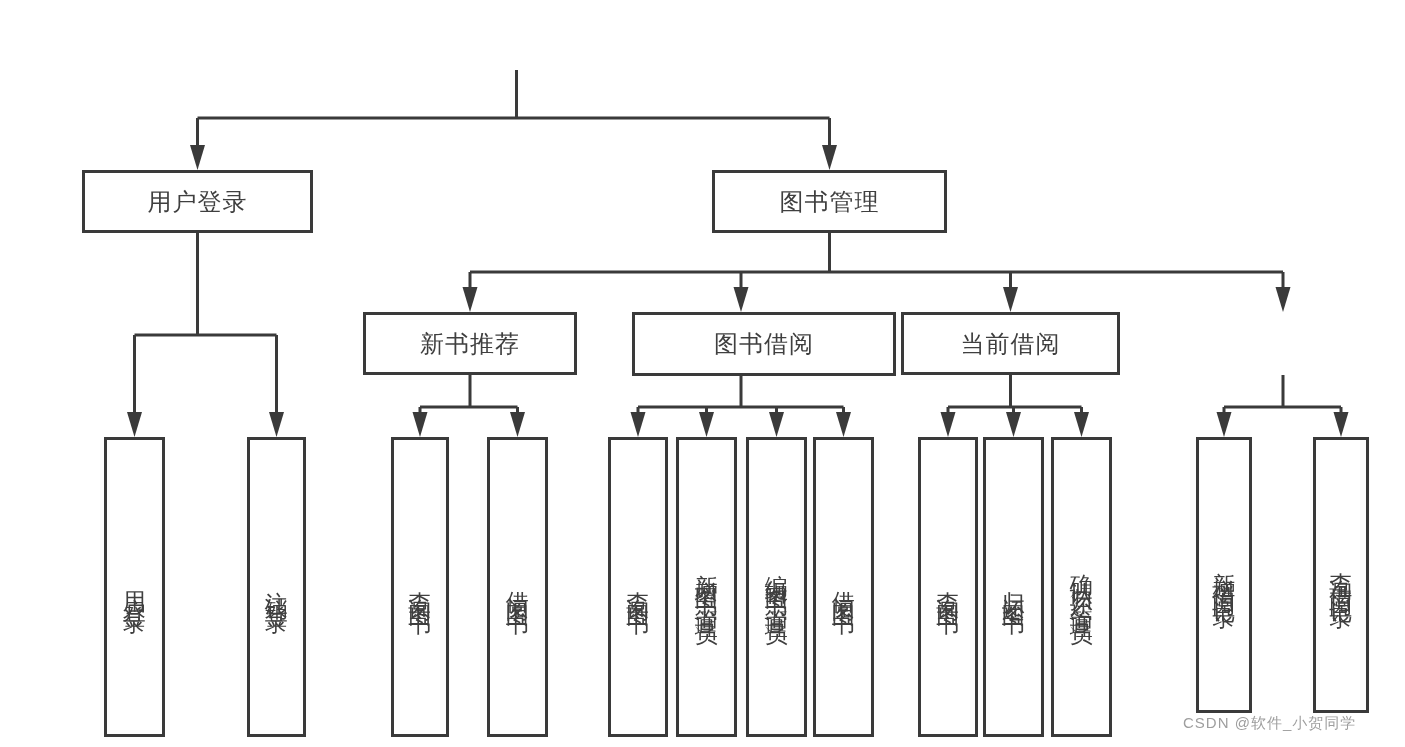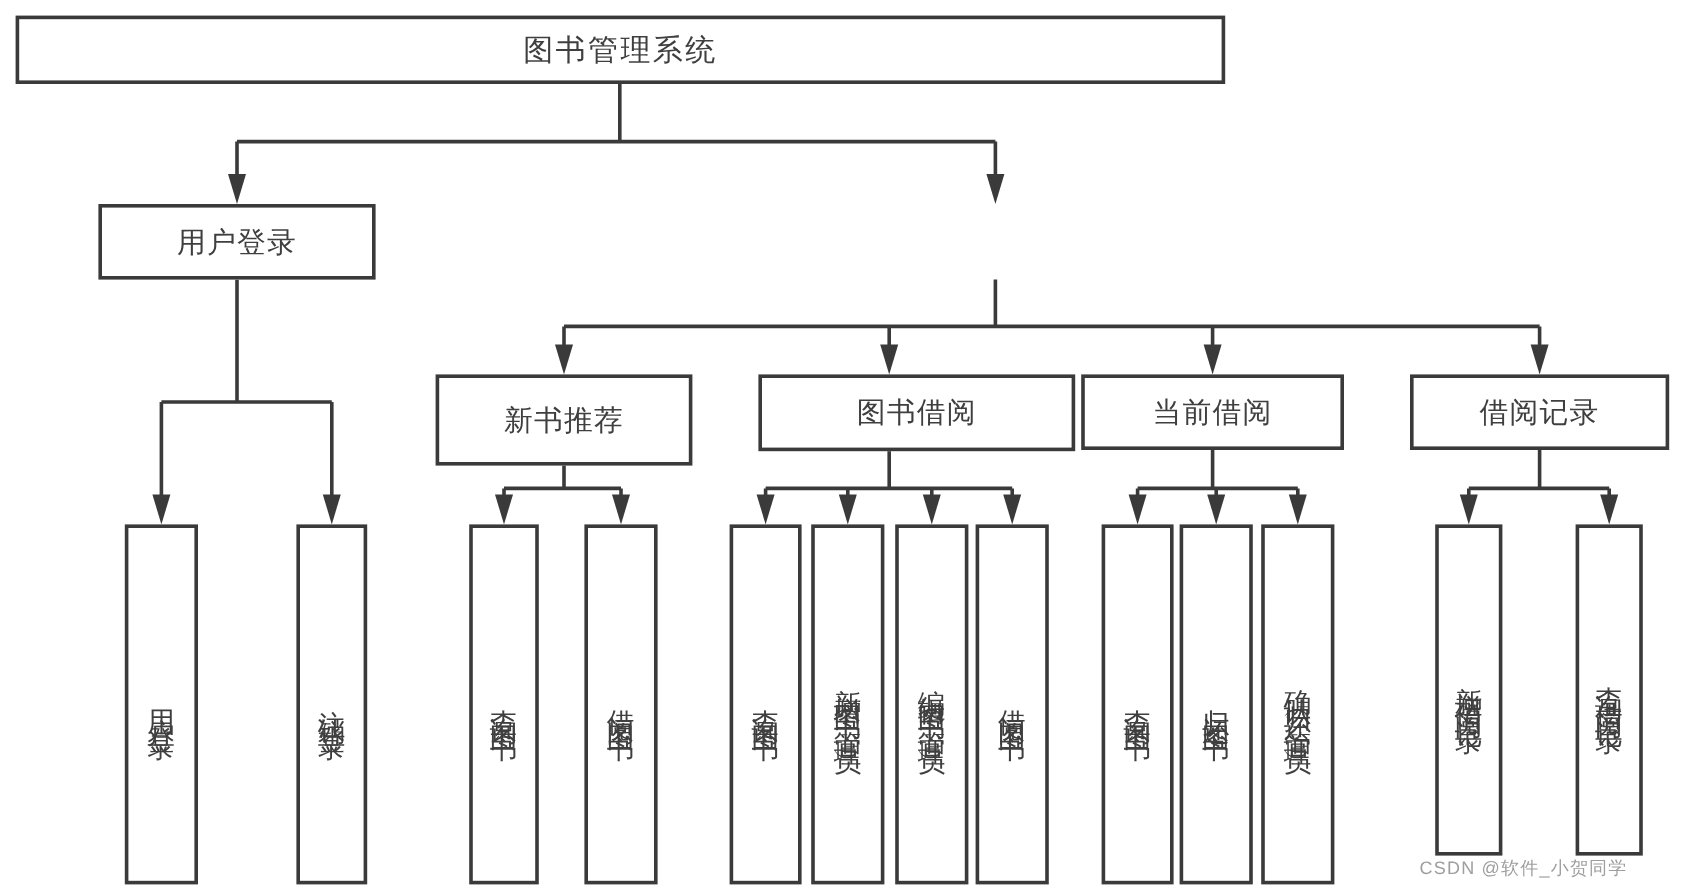--- a/index.html
+++ b/index.html
@@ -80,28 +80,27 @@
       <use href="#ah" x="776.5" y="437"></use>
       <use href="#ah" x="843.5" y="437"></use>
       <use href="#ah" x="948" y="437"></use>
       <use href="#ah" x="1013.5" y="437"></use>
       <use href="#ah" x="1081.5" y="437"></use>
       <use href="#ah" x="1224" y="437"></use>
       <use href="#ah" x="1341" y="437"></use>
     </g>
   </svg>
 
-  <div class="node root-box" style="left:13px;top:13px;width:1008px;height:57px">图书管理系统</div>
 
   <div class="node branch-box" style="left:82px;top:170px;width:231px;height:63px">用户登录</div>
+  <div class="node branch-box" style="left:712px;top:170px;width:235px;height:63px">图书管理</div>
 
-  <div class="node branch-box" style="left:363px;top:312px;width:214px;height:76px">新书推荐</div>
+  <div class="node branch-box" style="left:363px;top:312px;width:214px;height:63px">新书推荐</div>
   <div class="node branch-box" style="left:632px;top:312px;width:264px;height:64px">图书借阅</div>
   <div class="node branch-box" style="left:901px;top:312px;width:219px;height:63px">当前借阅</div>
-  <div class="node branch-box" style="left:1175px;top:312px;width:216px;height:63px">借阅记录</div>
 
   <div class="node leaf-box" style="left:104px;top:437px;width:61px;height:300px">
     <span>用户登录</span>
   </div>
   <div class="node leaf-box" style="left:247px;top:437px;width:59px;height:300px">
     <span>注销登录</span>
   </div>
 
   <div class="node leaf-box" style="left:391px;top:437px;width:58px;height:300px">
     <span>查询图书</span>

